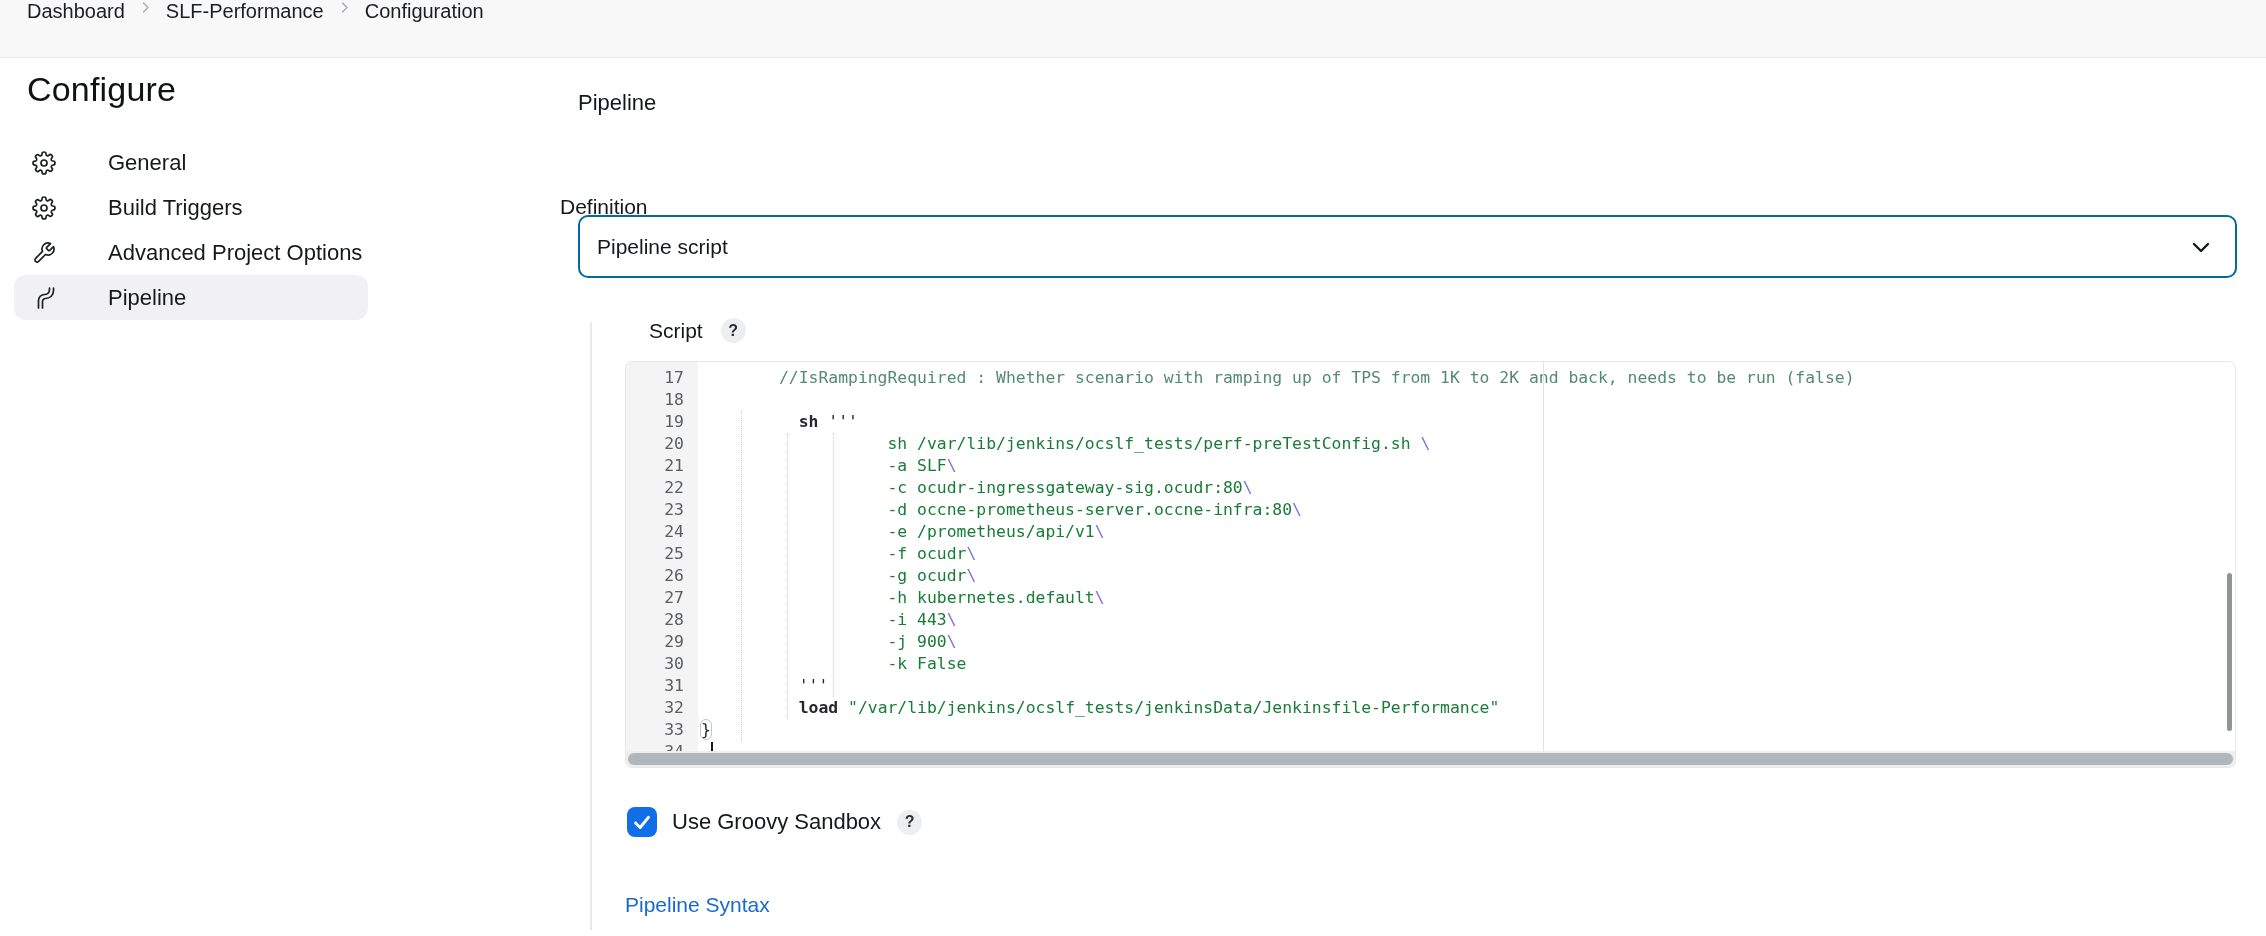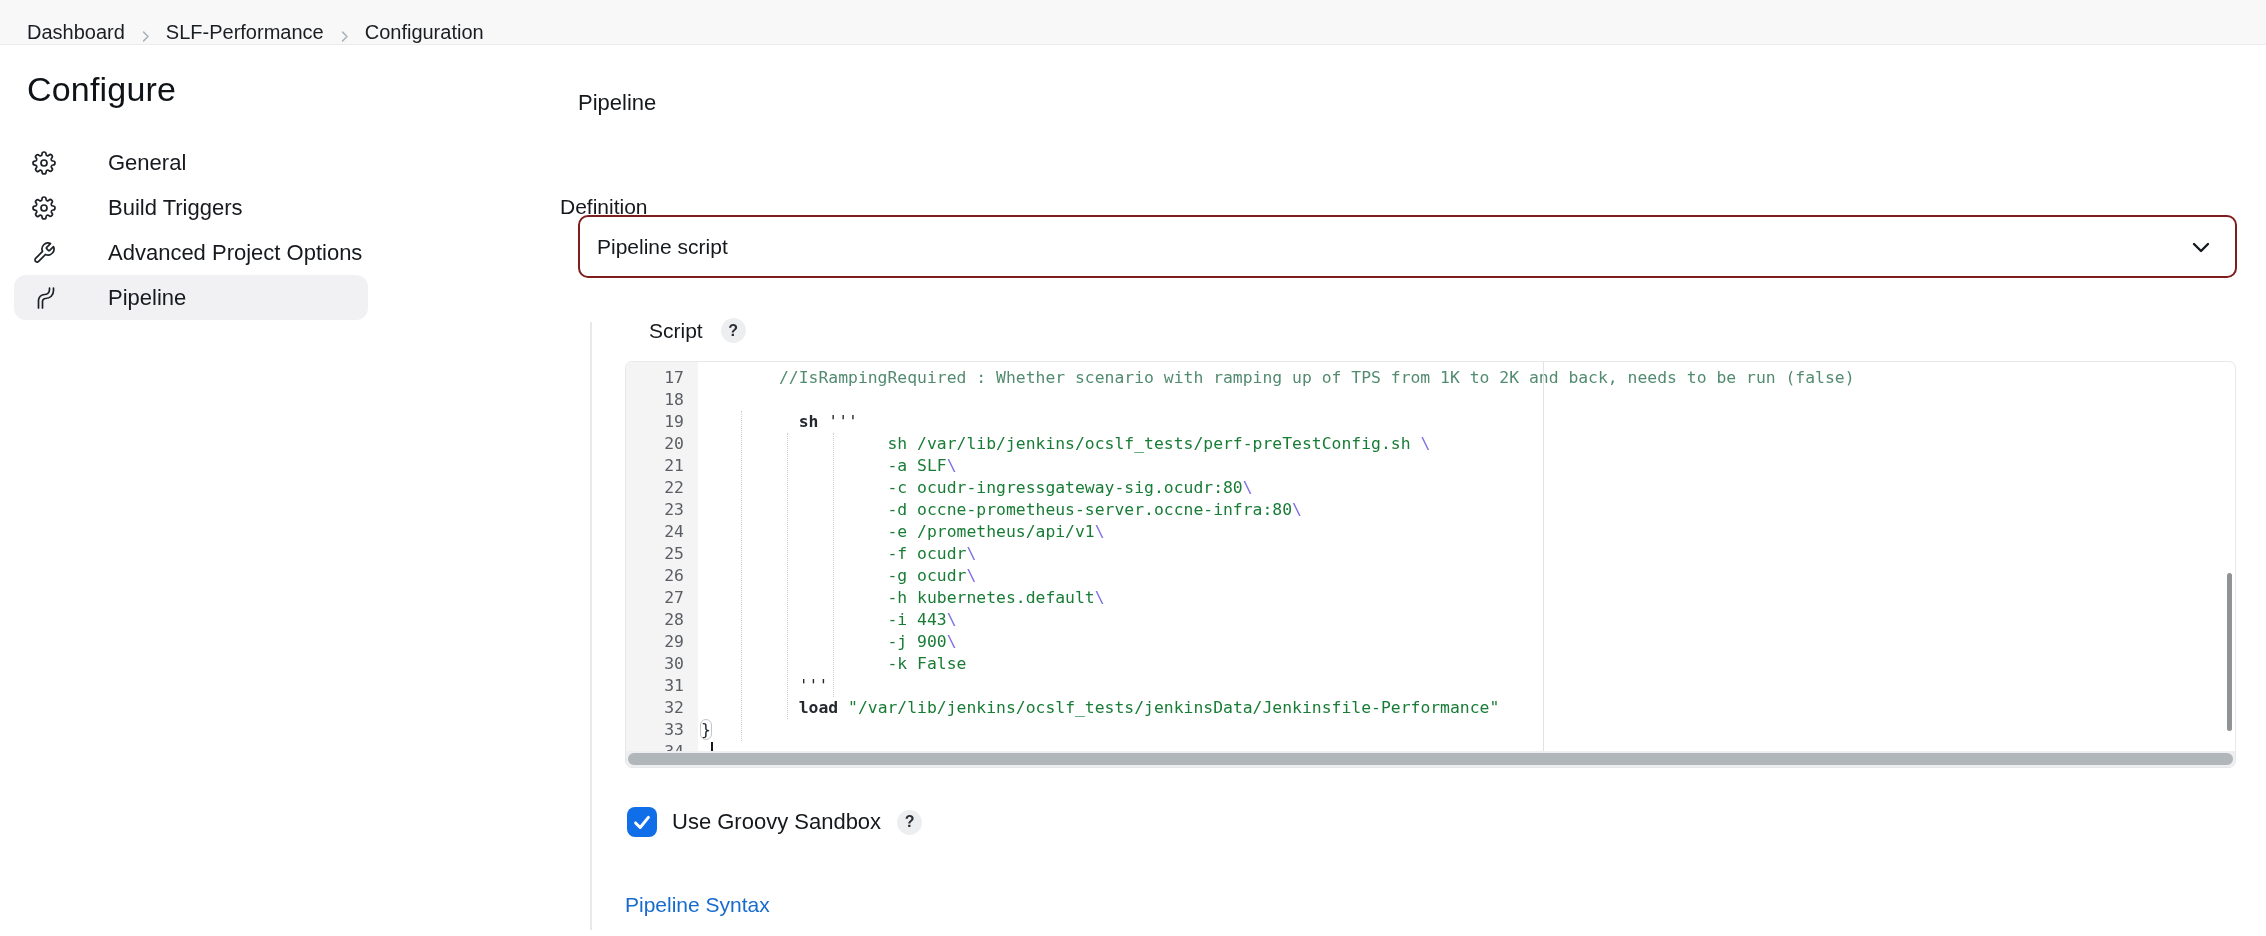--- a/index.html
+++ b/index.html
@@ -3,23 +3,23 @@
 <meta charset="utf-8">
 <style>
   * { margin:0; padding:0; box-sizing:border-box; }
   html,body { background:#fff; }
   .screen {
     position:relative; width:2266px; height:936px; overflow:hidden;
     font-family:"Liberation Sans", sans-serif; color:#1a1d21; background:#fff;
   }
   
   .topbar {
-    position:absolute; left:0; top:0; width:2266px; height:45px;
+    position:absolute; left:0; top:0; width:2266px; height:58px;
     background:#f8f8f9; border-bottom:1px solid #ececee;
-    display:flex; align-items:flex-end; padding-left:27px;
+    display:flex; align-items:flex-start; padding-left:27px;
   }
   .crumb { font-size:20px; color:#1a1d21; cursor:pointer; }
   .crumb-sep { margin:0 13px; display:flex; align-items:center; }
   .crumb-sep svg { display:block; }
   
   .side-title {
     position:absolute; left:27px; top:70px; font-size:34px; font-weight:400;
     color:#0f1216; letter-spacing:.2px;
   }
   .nav { position:absolute; left:14px; top:140px; width:354px; }
@@ -29,21 +29,21 @@
   }
   .nav-item.selected { background:#f1f1f4; }
   .nav-ic { width:24px; height:24px; flex:0 0 24px; }
   .nav-ic svg { display:block; }
   .nav-label { margin-left:52px; font-size:22px; }
   
   .h-pipeline { position:absolute; left:578px; top:90px; font-size:22px; color:#15181c; }
   .lbl-definition { position:absolute; left:560px; top:174px; font-size:21px; color:#15181c;margin-top:21px; }
   .select {
     position:absolute; left:578px; top:215px; width:1659px; height:63px;
-    background:#fff; border:2px solid #7f1d1d; border-radius:10px;
+    background:#fff; border:2px solid #0369a1; border-radius:10px;
     display:flex; align-items:center; padding:0 22px 0 17px; cursor:pointer;
   }
   .select-value { font-size:21px; color:#15181c; flex:1; }
   .section-rule { position:absolute; left:590px; top:322px; width:2px; height:608px; background:#e9e9ec; }
   .script-row { position:absolute; left:627px; top:318px; display:flex; align-items:center;margin-left:22px; }
   .script-label { font-size:21px; color:#15181c; }
   .help-circle {
     width:25px; height:25px; border-radius:50%; background:#eceef0; color:#2a2e33;
     font-size:16px; font-weight:700; display:flex; align-items:center; justify-content:center;
     margin-left:18px; cursor:pointer;

